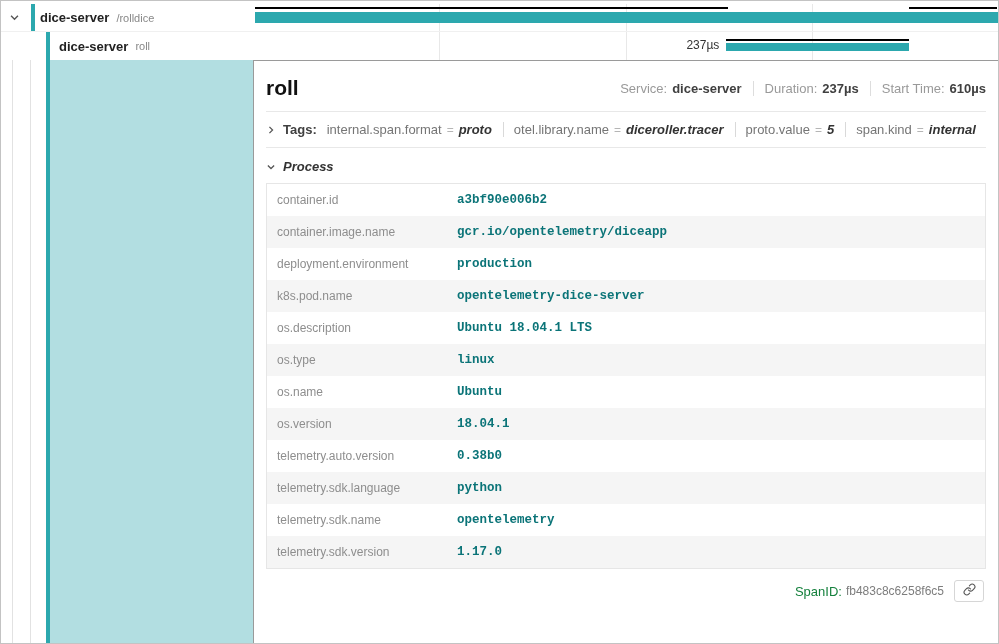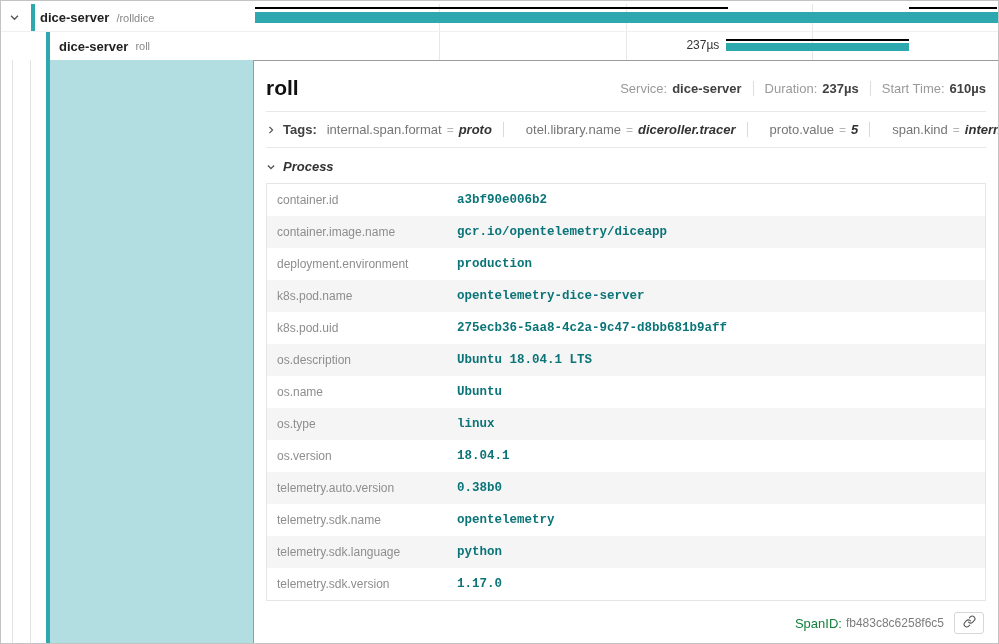--- a/index.html
+++ b/index.html
@@ -52,21 +52,21 @@
                padding:15px 0 11px; border-bottom:1px solid #e8e8e8; }
   .dp-title { font-size:21px; font-weight:600; color:#111; }
   .stats { display:flex; align-items:flex-end; font-size:13px; }
   .stat-label { color:#999; margin-right:5px; }
   .stat-value { color:#404040; font-weight:700; }
   .stat-sep { width:1px; height:15px; background:#ddd; margin:0 11px; }
 
   .tags-row { display:flex; align-items:center; padding:10px 0;
               border-bottom:1px solid #e8e8e8; font-size:13px; cursor:pointer; }
   .tags-label { font-weight:700; color:#404040; margin:0 10px 0 7px; }
-  .tag { display:flex; align-items:center; margin-right:22px; padding-right:11px;
+  .tag { display:flex; align-items:center; margin-right:10px; padding-right:11px;
          border-right:1px solid #d9d9d9; white-space:nowrap; }
   .tag:last-child { border-right:none; }
   .tag-key { color:#757575; }
   .tag-eq { color:#b5b5b5; margin:0 5px; font-size:12px; }
   .tag-val { color:#333; font-weight:600;font-style:italic; }
 
   .process-header { display:flex; align-items:center; padding:11px 0 9px;
                     font-size:13px; font-weight:700; color:#333; cursor:pointer; }
   .process-header .ph-label { margin-left:7px;font-style:italic; }
 
@@ -213,50 +213,46 @@
         </div>
         <div class="kv-row">
           <div class="kv-key">deployment.environment</div>
           <div class="kv-val">production</div>
         </div>
         <div class="kv-row">
           <div class="kv-key">k8s.pod.name</div>
           <div class="kv-val">opentelemetry-dice-server</div>
         </div>
         <div class="kv-row">
-          <div class="kv-key">k8s.pod.uid</div>
-          <div class="kv-val">275ecb36-5aa8-4c2a-9c47-d8bb681b9aff</div>
-        </div>
-        <div class="kv-row">
           <div class="kv-key">os.description</div>
           <div class="kv-val">Ubuntu 18.04.1 LTS</div>
         </div>
         <div class="kv-row">
+          <div class="kv-key">os.type</div>
+          <div class="kv-val">linux</div>
+        </div>
+        <div class="kv-row">
           <div class="kv-key">os.name</div>
           <div class="kv-val">Ubuntu</div>
         </div>
         <div class="kv-row">
-          <div class="kv-key">os.type</div>
-          <div class="kv-val">linux</div>
-        </div>
-        <div class="kv-row">
           <div class="kv-key">os.version</div>
           <div class="kv-val">18.04.1</div>
         </div>
         <div class="kv-row">
           <div class="kv-key">telemetry.auto.version</div>
           <div class="kv-val">0.38b0</div>
         </div>
         <div class="kv-row">
+          <div class="kv-key">telemetry.sdk.language</div>
+          <div class="kv-val">python</div>
+        </div>
+        <div class="kv-row">
           <div class="kv-key">telemetry.sdk.name</div>
           <div class="kv-val">opentelemetry</div>
-        </div>
-        <div class="kv-row">
-          <div class="kv-key">telemetry.sdk.language</div>
-          <div class="kv-val">python</div>
         </div>
         <div class="kv-row">
           <div class="kv-key">telemetry.sdk.version</div>
           <div class="kv-val">1.17.0</div>
         </div>
       </div>
 
       <div class="dp-footer">
         <span class="spanid-label">SpanID:</span>
         <span class="spanid-value">fb483c8c6258f6c5</span>

